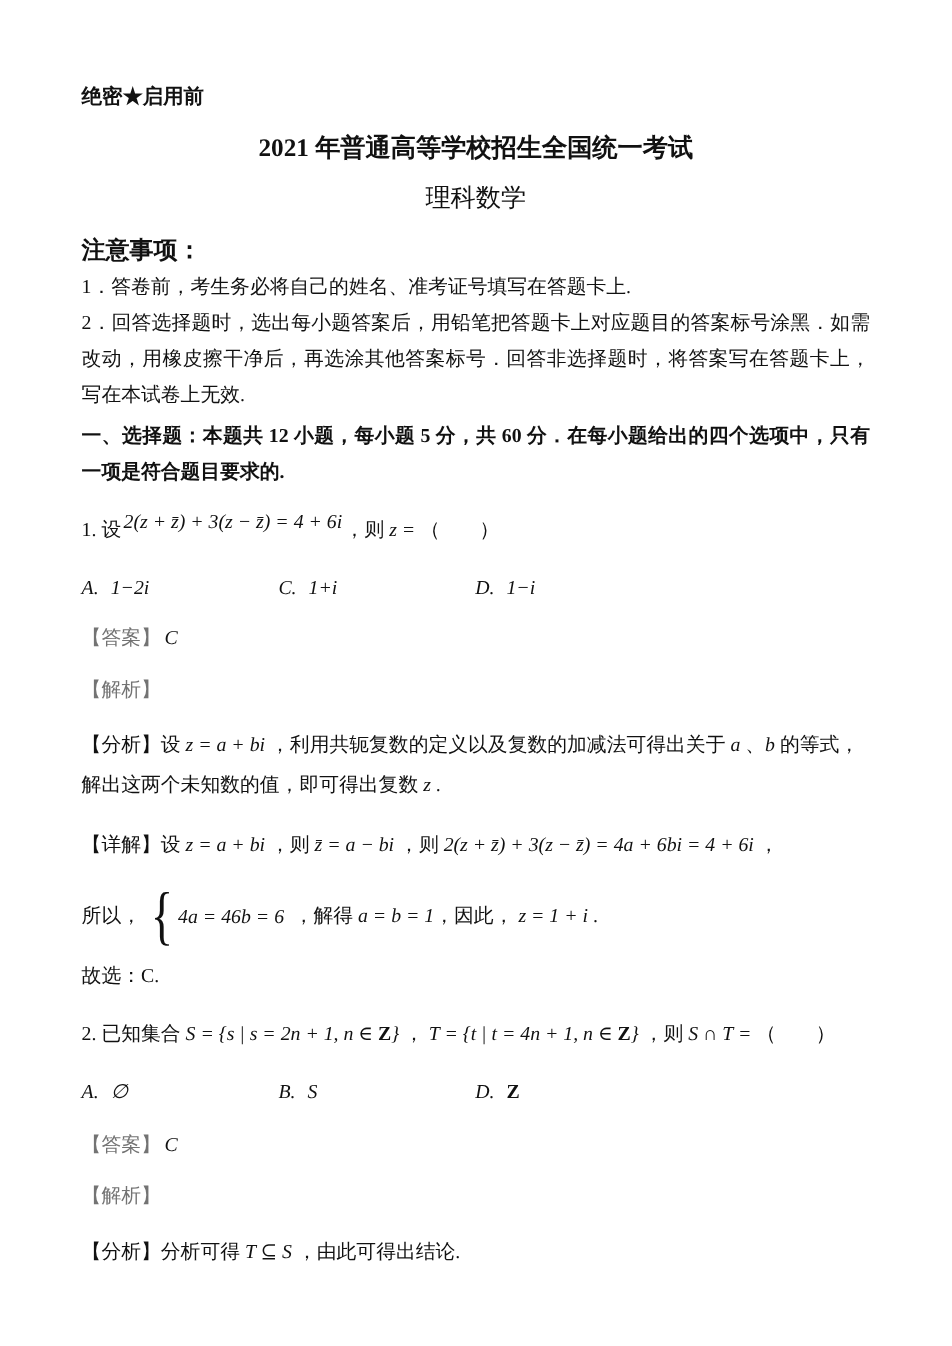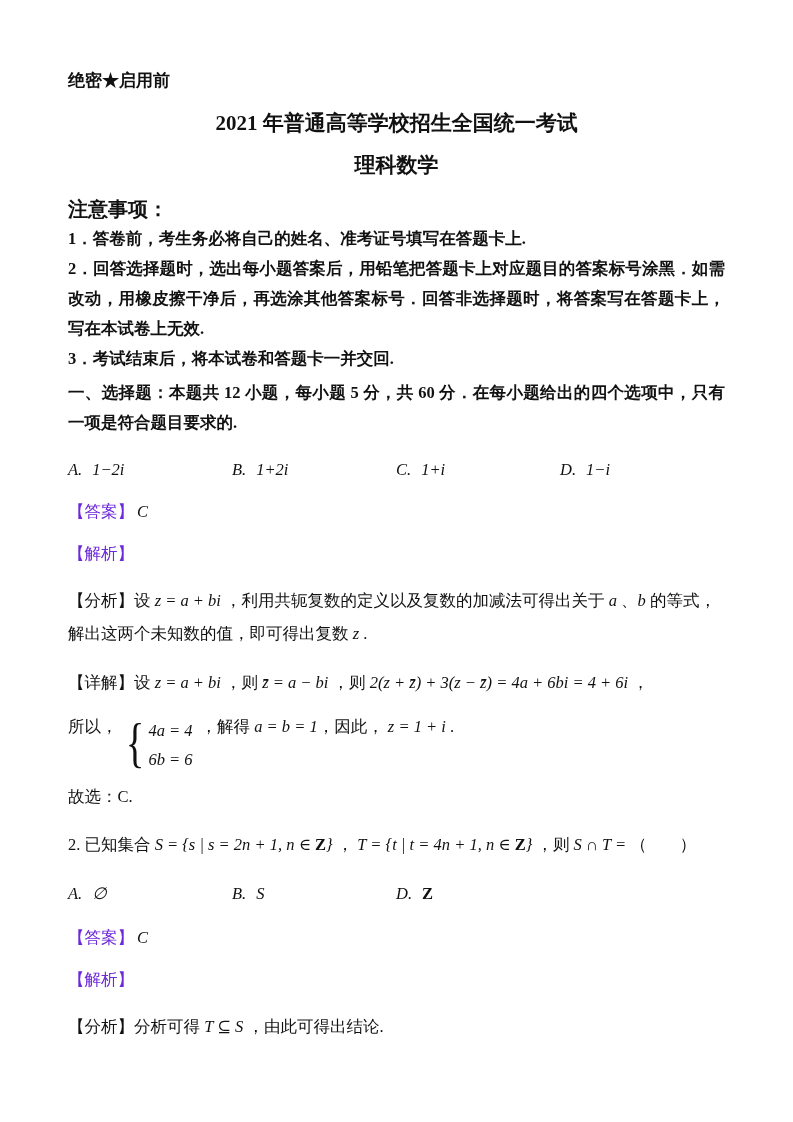--- a/index.html
+++ b/index.html
@@ -9,35 +9,35 @@
     box-sizing:border-box;
     padding:70px 68px 30px 68px;
     background:#ffffff;
     color:#111111;
     font-family:"Liberation Serif","DejaVu Serif",serif;
     font-size:16.5px;
     overflow:hidden;
   }
   .classified{font-weight:700;font-size:17px;line-height:22px;}
   .title{margin-top:16px;text-align:center;font-weight:700;font-size:21px;line-height:30px;}
-  .subtitle{margin-top:12px;text-align:center;font-weight:700;font-size:21px;line-height:30px;}
+  .subtitle{margin-top:12px;text-align:center;font-weight:400;font-size:21px;line-height:30px;}
   .notices-heading{margin-top:14px;font-weight:700;font-size:20px;line-height:30px;}
-  .para{line-height:30px;margin:0;text-align:justify;font-weight:bold;}
+  .para{line-height:30px;margin:0;text-align:justify;}
   .section-heading{margin-top:4px;font-weight:700;line-height:30px;text-align:justify;}
   .q-stem{margin-top:12px;line-height:34px;}
   .options-row{margin-top:6px;display:grid;grid-template-columns:164px 164px 164px 1fr;line-height:30px;}
   .opt-letter{font-style:italic;margin-right:10px;}
   .ans-line{margin-top:14px;line-height:26px;}
-  .label-blue{color:#6d28d9;}
+  .label-blue{color:#737373;}
   .ans-val{font-style:italic;margin-left:3px;}
   .analysis{margin-top:8px;line-height:33px;}
   .detail{margin-top:2px;line-height:33px;}
-  .so-line{display:flex;margin:8px 0 4px 0;}
+  .so-line{display:flex;align-items:center;margin:8px 0 4px 0;}
   .brace{font-size:54px;line-height:1;transform:scaleX(0.72);display:inline-block;margin:0 1px 0 4px;font-weight:400;}
-  .eq-col{display:inline-flex;flex-direction:column;margin-right:8px;}
+  .eq-col{display:inline-flex;margin-right:8px;}
   .eq-col .seg{line-height:29px;}
   .conclusion{margin-top:8px;line-height:30px;}
   .q2-gap{margin-top:16px;}
   .seg.cn{font-style:normal;}
   .seg.m{font-style:italic;}
   .seg.mb{font-style:normal;font-weight:700;}
   .seg.raised{display:inline-block;position:relative;top:-7px;margin:0 2px;}
   .mb{font-style:normal !important;font-weight:700;}
   .m{font-style:italic;}
 </style>
@@ -47,32 +47,29 @@
 <div class="page">
 
   <div class="classified">绝密★启用前</div>
 
   <div class="title">2021 年普通高等学校招生全国统一考试</div>
   <div class="subtitle">理科数学</div>
 
   <div class="notices-heading">注意事项：</div>
   <p class="para">1．答卷前，考生务必将自己的姓名、准考证号填写在答题卡上.</p>
   <p class="para">2．回答选择题时，选出每小题答案后，用铅笔把答题卡上对应题目的答案标号涂黑．如需改动，用橡皮擦干净后，再选涂其他答案标号．回答非选择题时，将答案写在答题卡上，写在本试卷上无效.</p>
-  <p class="para">3．考试结束后，将本试卷和答题卡一并交回.</p>
 
   <p class="section-heading">一、选择题：本题共 12 小题，每小题 5 分，共 60 分．在每小题给出的四个选项中，只有一项是符合题目要求的.</p>
 
   <div>
+    <p class="q-stem"><span class="seg cn">1. 设</span><span class="seg m raised">2(z + z̄) + 3(z − z̄) = 4 + 6i</span><span class="seg cn">，则</span><span class="seg m"> z = </span><span class="seg cn">（　　）</span></p>
 
     <div class="options-row">
       <span class="option">
         <span class="opt-letter">A.</span><span class="m">1−2i</span>
-      </span>
-      <span class="option">
-        <span class="opt-letter">B.</span><span class="m">1+2i</span>
       </span>
       <span class="option">
         <span class="opt-letter">C.</span><span class="m">1+i</span>
       </span>
       <span class="option">
         <span class="opt-letter">D.</span><span class="m">1−i</span>
       </span>
     </div>
 
     <p class="ans-line">

